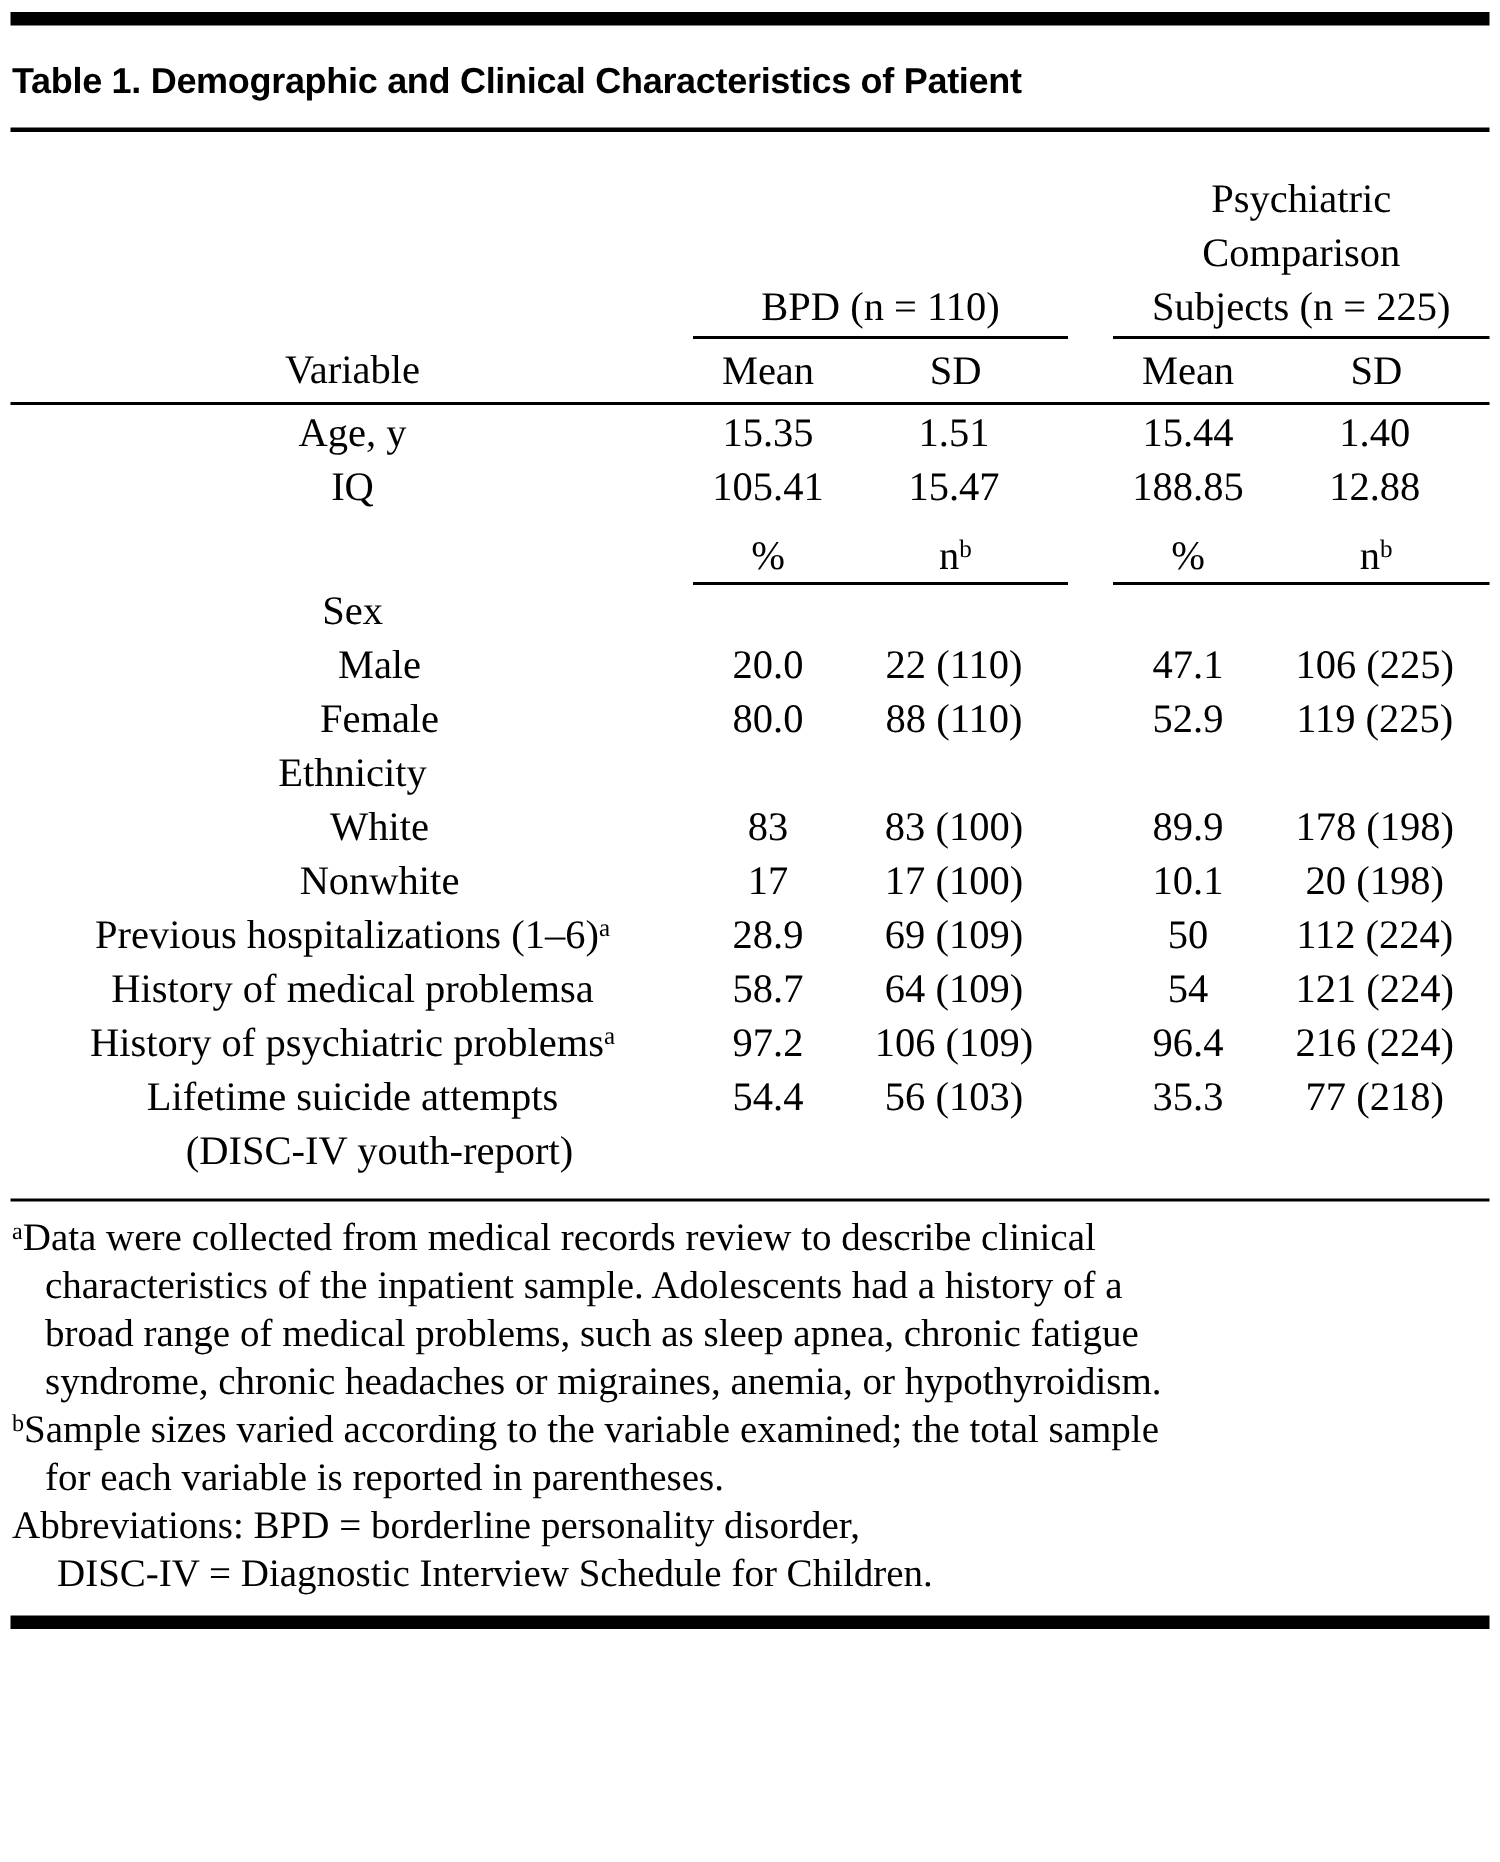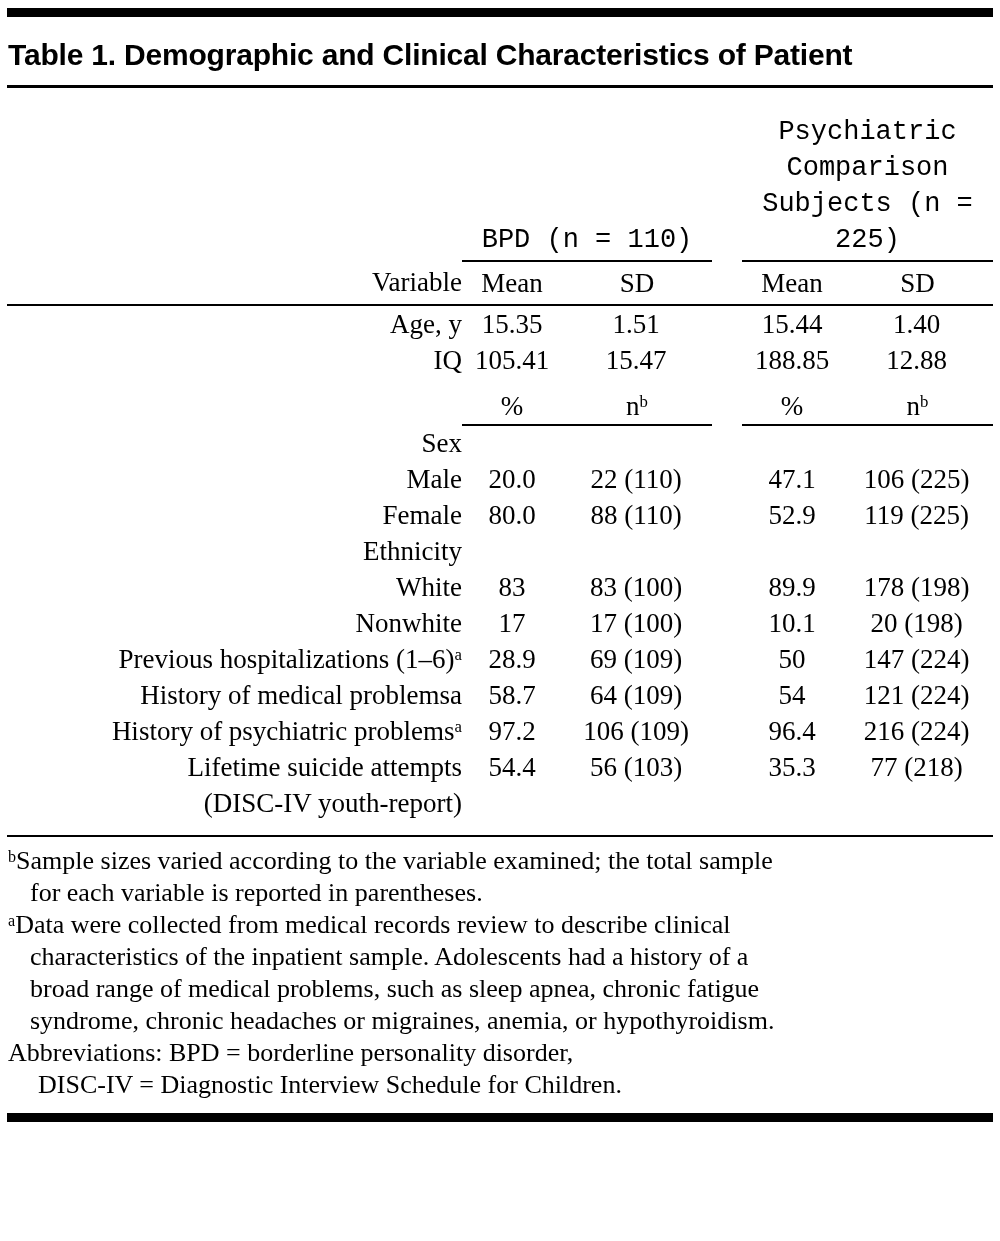--- a/index.html
+++ b/index.html
@@ -10,21 +10,21 @@
     -webkit-font-smoothing: antialiased;
   }
   .page { padding: 8px 7px 0 7px; }
 
   .bar { height: 9px; background: #000000; }
   .botbar { margin-top: 12px; }
 
   .title {
     font-family: "Liberation Sans", "DejaVu Sans", sans-serif;
     font-weight: 700;
-    font-size: 30px;
+    font-size: 24px;
     line-height: 40px;
     letter-spacing: -0.2px;
     margin: 14px 0 0 0;
     padding: 4px 0 10px 1px;
     border-bottom: 3px solid #000000;
   }
   .title .tline { display: block; }
 
   table.demo {
     width: 100%;
@@ -41,30 +41,29 @@
     overflow: hidden;
   }
   .blk { display: block; }
 
   
   .grp {
     text-align: center;
     vertical-align: bottom;
     border-bottom: 2px solid #000000;
     padding-bottom: 2px;
-    font-family: Liberation Mono, monospace;
   }
 
   
   tr.colhead th, tr.colhead td {
     border-bottom: 2px solid #000000;
     padding-top: 3px;
     padding-bottom: 3px;
   }
-  .var { text-align: right; padding-left: 1px; font-family: Liberation Serif, serif; }
+  .var { text-align: center; padding-left: 1px; font-family: Liberation Serif, serif; }
   .c   { text-align: center; }
   .r   { text-align: center; padding-right: 2px; }
 
   
   tr.subhead td { padding-top: 10px; }
   tr.subhead td.u { border-bottom: 2px solid #000000; }
 
   
   td.var.ind { padding-left: 37px; }
   .cont { display: block; padding-left: 36px; }
@@ -213,21 +212,21 @@
         <td class="c">10.1</td>
         <td class="r">20 (198)</td>
       </tr>
 
       <tr>
         <td class="var"><span>Previous hospitalizations (1–6)</span><sup>a</sup></td>
         <td class="c">28.9</td>
         <td class="r">69 (109)</td>
         <td></td>
         <td class="c">50</td>
-        <td class="r">147 (224)</td>
+        <td class="r">112 (224)</td>
       </tr>
 
       <tr>
         <td class="var"><span>History of medical problemsa</span></td>
         <td class="c">58.7</td>
         <td class="r">64 (109)</td>
         <td></td>
         <td class="c">54</td>
         <td class="r">121 (224)</td>
       </tr>
@@ -251,31 +250,31 @@
         <td class="r">56 (103)</td>
         <td></td>
         <td class="c">35.3</td>
         <td class="r">77 (218)</td>
       </tr>
 
     </tbody>
   </table>
 
   <div class="footnotes">
-    <div class="footnote">
-      <span class="fl"><sup>b</sup><span>Sample sizes varied according to the variable examined; the total sample</span></span>
-      <span class="fl fcont">for each variable is reported in parentheses.</span>
-    </div>
     <div class="footnote">
       <span class="fl"><sup>a</sup><span>Data were collected from medical records review to describe clinical</span></span>
       <span class="fl fcont">characteristics of the inpatient sample. Adolescents had a history of a</span>
       <span class="fl fcont">broad range of medical problems, such as sleep apnea, chronic fatigue</span>
       <span class="fl fcont">syndrome, chronic headaches or migraines, anemia, or hypothyroidism.</span>
     </div>
     <div class="footnote">
+      <span class="fl"><sup>b</sup><span>Sample sizes varied according to the variable examined; the total sample</span></span>
+      <span class="fl fcont">for each variable is reported in parentheses.</span>
+    </div>
+    <div class="footnote">
       <span class="fl">Abbreviations: BPD = borderline personality disorder,</span>
       <span class="fl acont">DISC-IV = Diagnostic Interview Schedule for Children.</span>
     </div>
   </div>
 
   <div class="bar botbar"></div>
 
 </div>
 
 </body></html>

